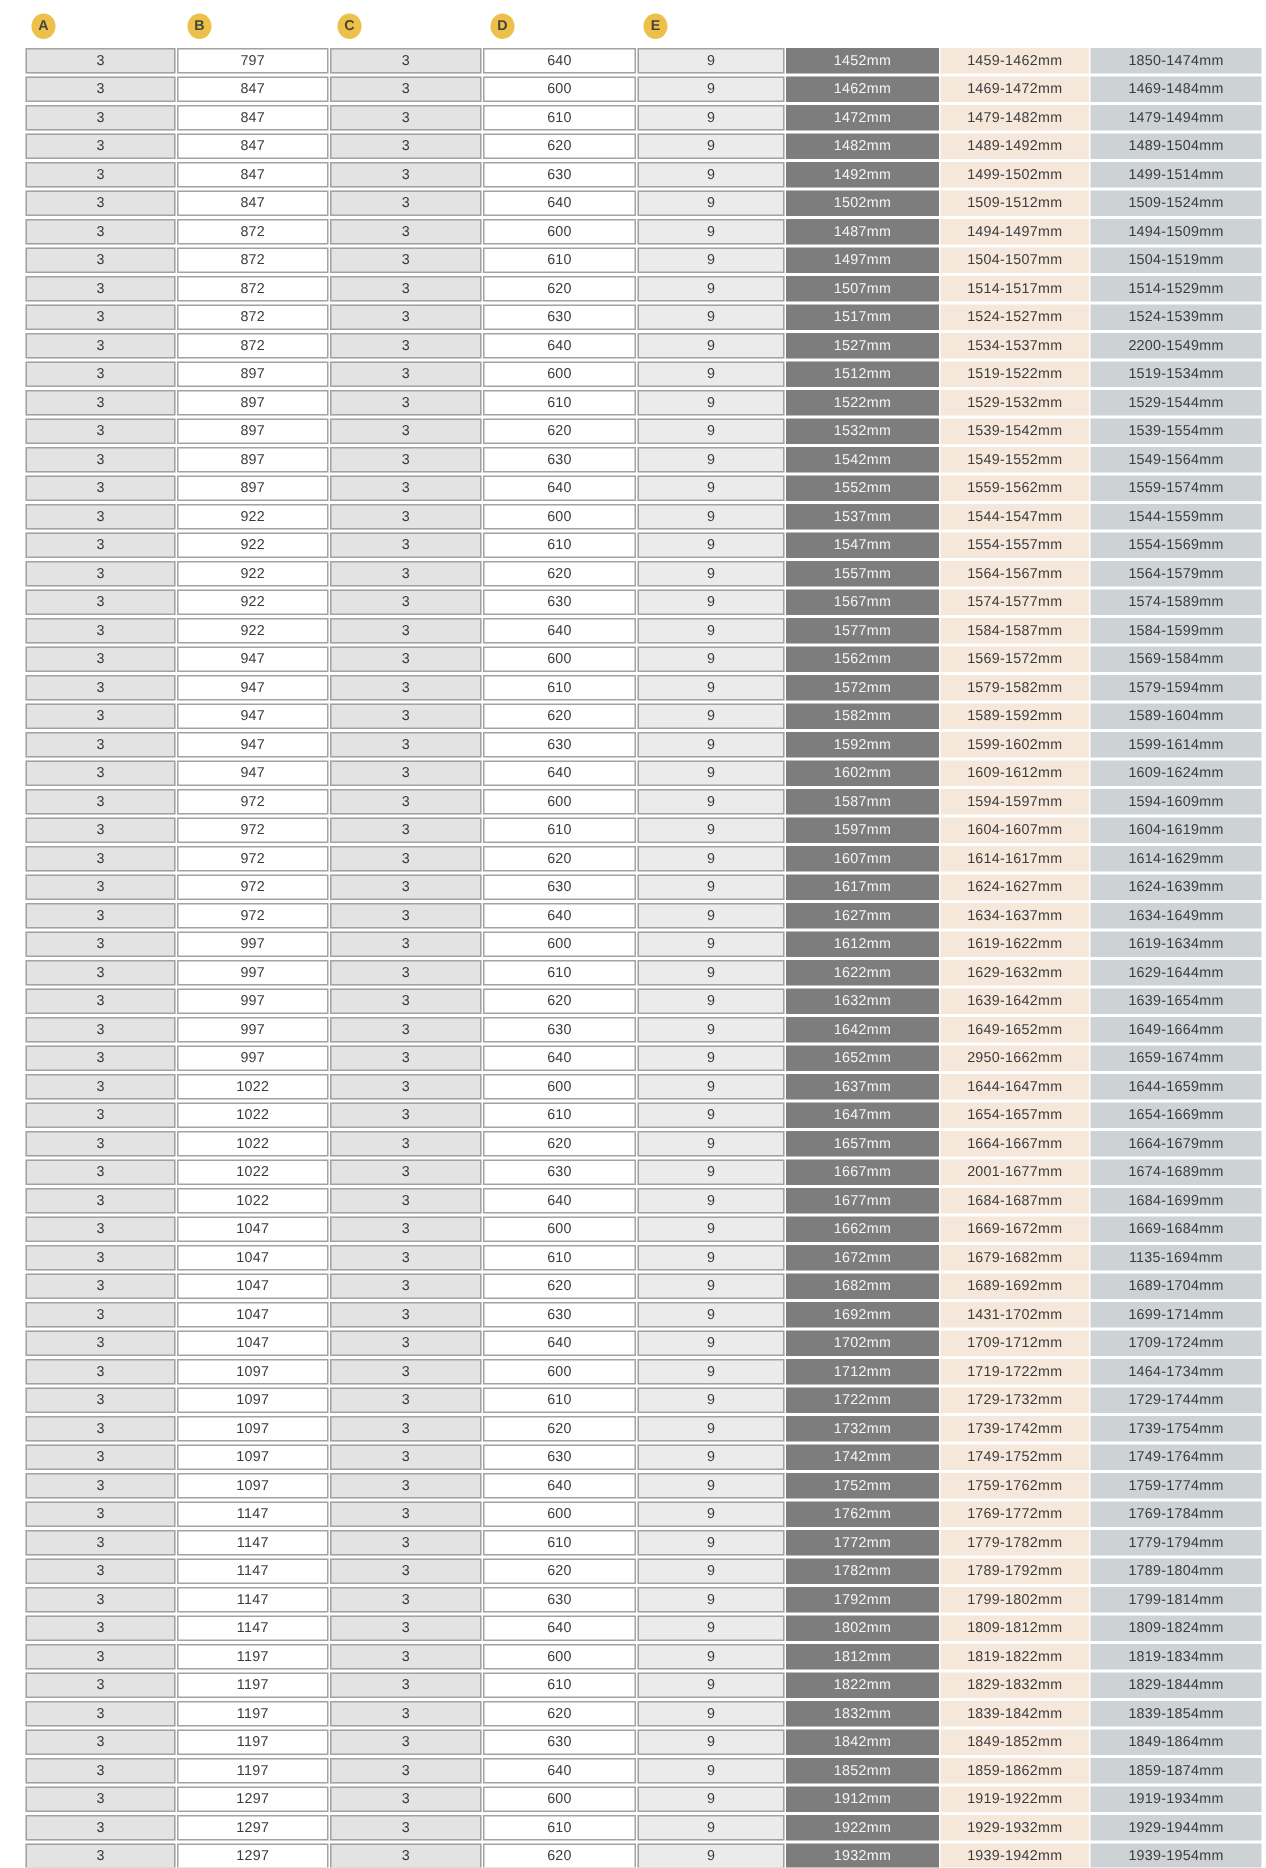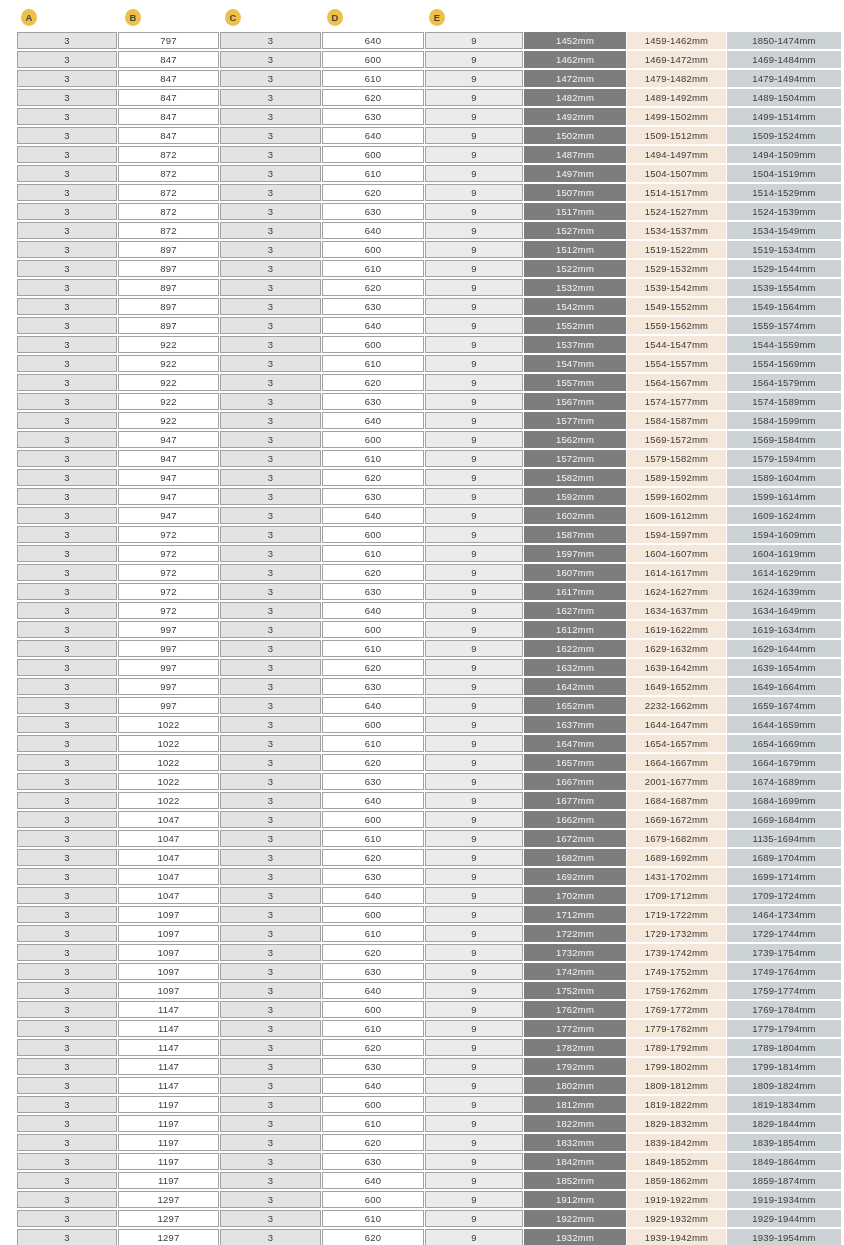--- a/index.html
+++ b/index.html
@@ -182,21 +182,21 @@
           <td class="cH">1524-1539mm</td>
         </tr>
         <tr>
           <td class="cA">3</td>
           <td class="cB">872</td>
           <td class="cC">3</td>
           <td class="cD">640</td>
           <td class="cE">9</td>
           <td class="cF">1527mm</td>
           <td class="cG">1534-1537mm</td>
-          <td class="cH">1534-1549mm</td>
+          <td class="cH">2200-1549mm</td>
         </tr>
         <tr>
           <td class="cA">3</td>
           <td class="cB">897</td>
           <td class="cC">3</td>
           <td class="cD">600</td>
           <td class="cE">9</td>
           <td class="cF">1512mm</td>
           <td class="cG">1519-1522mm</td>
           <td class="cH">1519-1534mm</td>
@@ -431,21 +431,21 @@
           <td class="cG">1649-1652mm</td>
           <td class="cH">1649-1664mm</td>
         </tr>
         <tr>
           <td class="cA">3</td>
           <td class="cB">997</td>
           <td class="cC">3</td>
           <td class="cD">640</td>
           <td class="cE">9</td>
           <td class="cF">1652mm</td>
-          <td class="cG">2232-1662mm</td>
+          <td class="cG">2950-1662mm</td>
           <td class="cH">1659-1674mm</td>
         </tr>
         <tr>
           <td class="cA">3</td>
           <td class="cB">1022</td>
           <td class="cC">3</td>
           <td class="cD">600</td>
           <td class="cE">9</td>
           <td class="cF">1637mm</td>
           <td class="cG">1644-1647mm</td>

